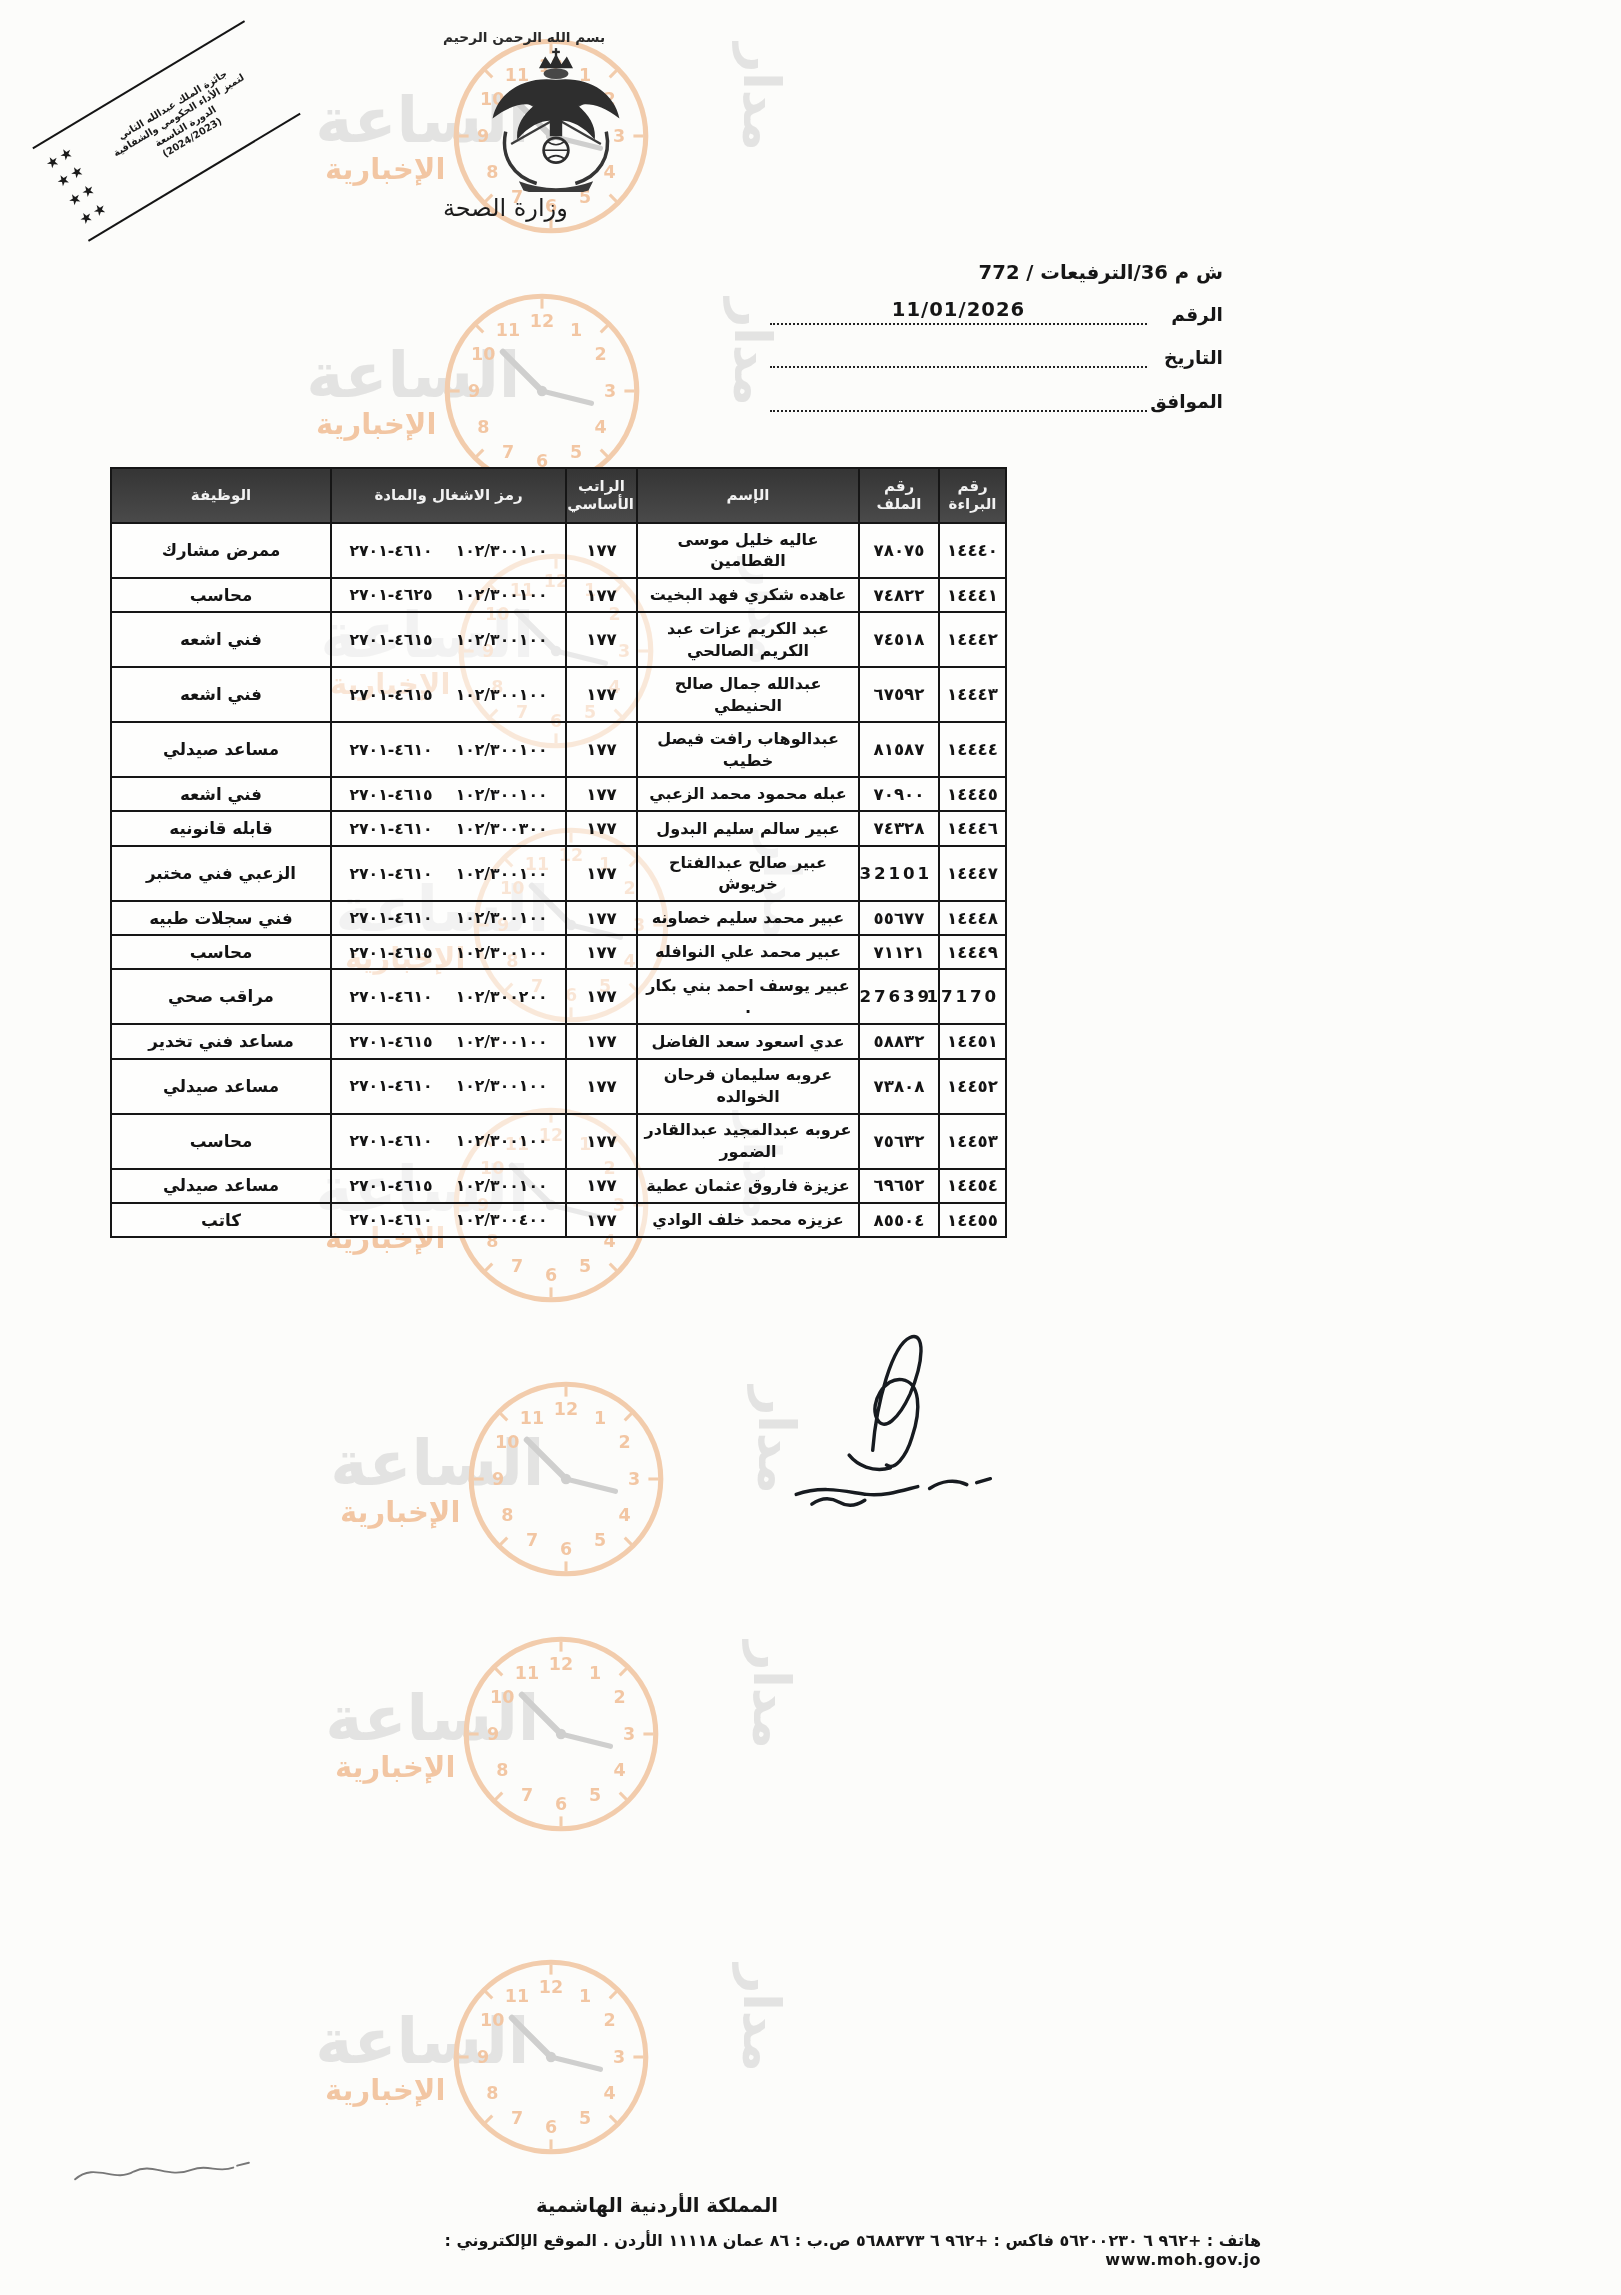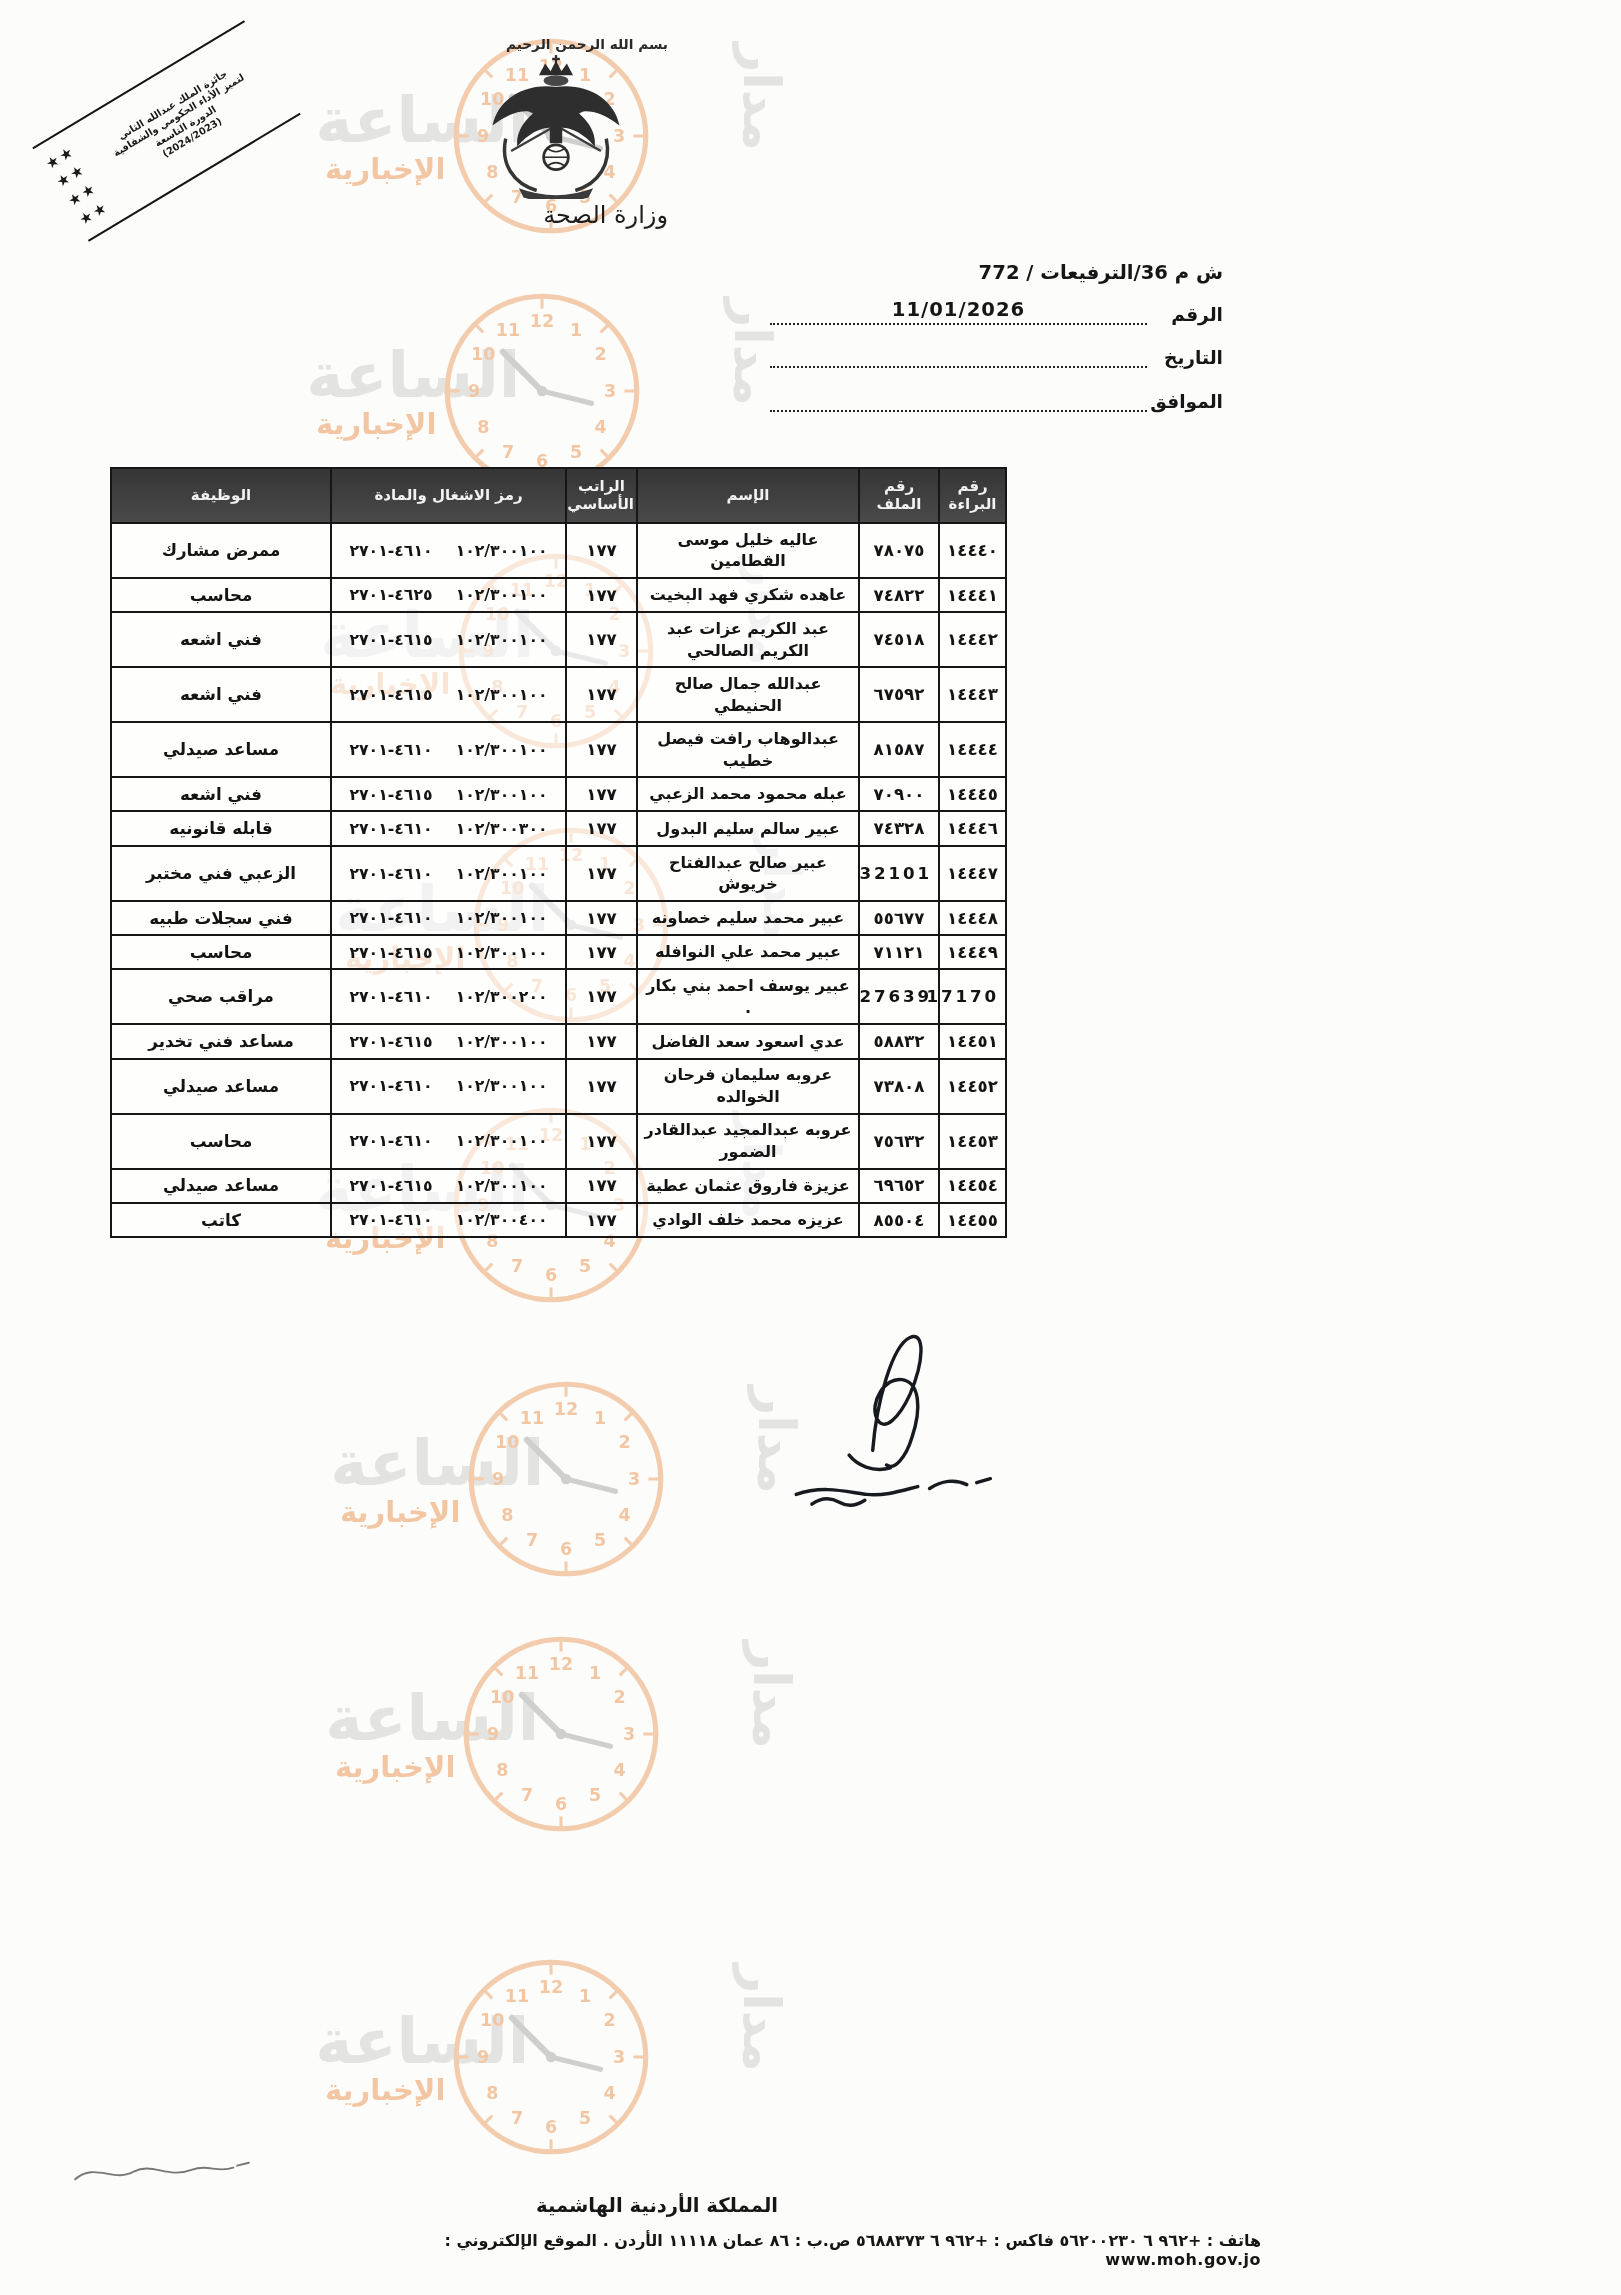--- a/index.html
+++ b/index.html
@@ -22,21 +22,21 @@
     position:absolute;left:43px;top:76px;width:247px;height:110px;
     transform:rotate(-31deg);transform-origin:center;
     border-top:2.9px solid #151515;border-bottom:2.9px solid #151515;
     display:flex;align-items:center;direction:ltr;padding:3.9px 2px;box-sizing:border-box;
   }
   .stamp-stars{display:grid;grid-template-columns:repeat(2,15.7px);grid-auto-rows:21.6px;margin-right:5.9px;}
   .stamp-stars span{font-size:14.7px;line-height:21.6px;color:#1a1a1a;text-align:center;}
   .stamp-text{direction:rtl;text-align:center;flex:1;font-weight:bold;color:#1a1a1a;}
   .stamp-text div{font-size:9.8px;line-height:12.7px;white-space:nowrap;}
   
-  .emblem-block{position:absolute;left:443px;top:36px;width:225px;text-align:right;}
+  .emblem-block{position:absolute;left:443px;top:29px;width:225px;text-align:left;}
   .basmala{font-size:13.7px;font-weight:bold;color:#2a2a2a;}
   .ministry{font-size:24px;font-weight:normal;color:#1c1c1c;margin-top:2px;letter-spacing:1px;}
   
   .refblock{position:absolute;left:770px;top:261px;width:453px;direction:rtl;}
   .refline{font-size:19.6px;font-weight:bold;text-align:right;margin-bottom:13.7px;letter-spacing:1px;}
   .refrow{display:flex;align-items:flex-end;margin-bottom:15.7px;font-size:18.6px;font-weight:bold;}
   .refrow .lbl{width:76px;flex:none;}
   .refrow .dots{flex:1;border-bottom:2.5px dotted #222;text-align:center;height:25.5px;}
   .refrow .dots .dateval{font-size:19.6px;font-weight:bold;letter-spacing:1px;}
   

